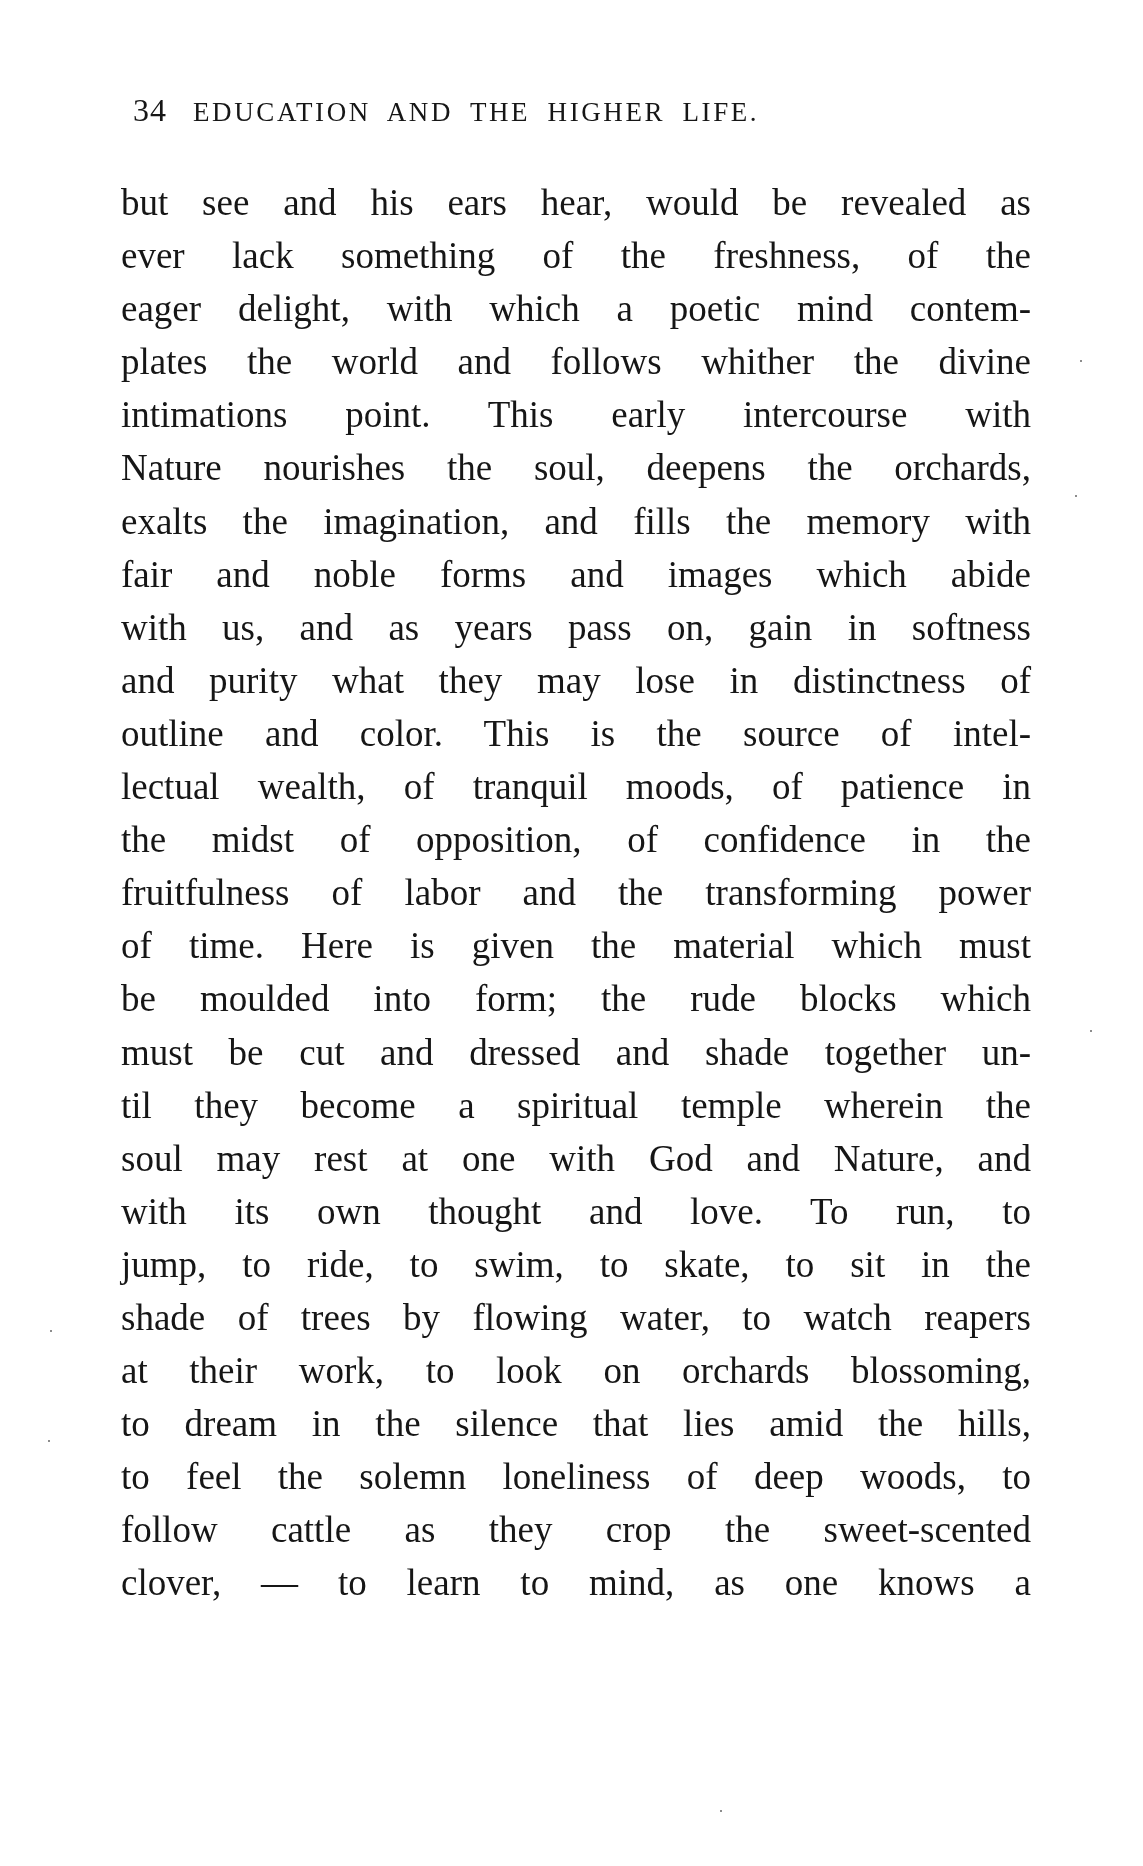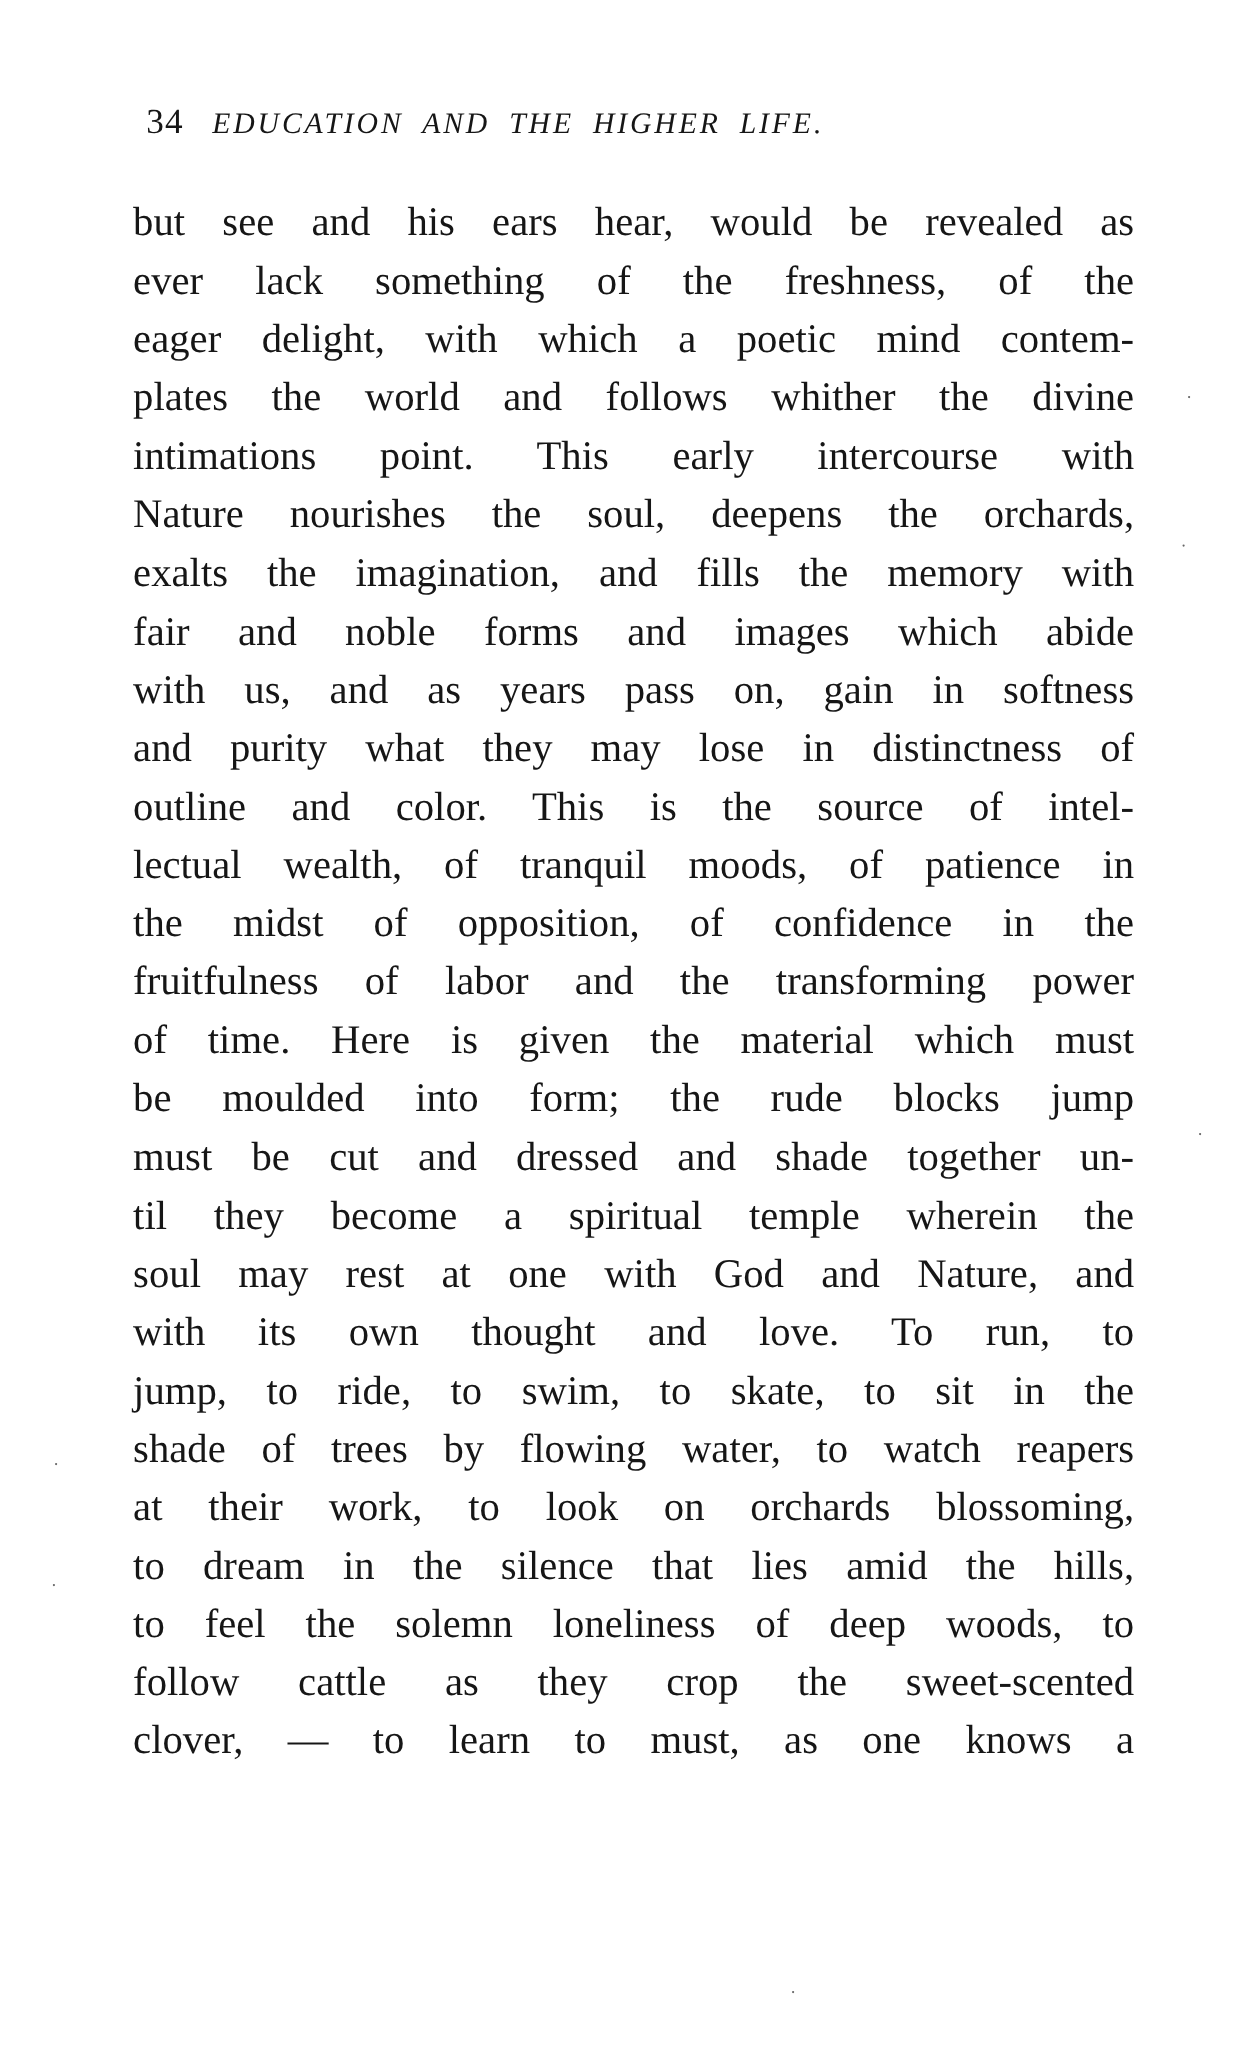--- a/index.html
+++ b/index.html
@@ -31,21 +31,20 @@
       height: 40px;
       display: flex;
       align-items: baseline;
     }
     .page-number {
       font-size: 32px;
       letter-spacing: 1px;
       margin-right: 26px;
     }
     .running-title {
-      font-style: italic;
       font-size: 27px;
       letter-spacing: 2.6px;
       word-spacing: 8px;
     }
     .body-text {
       position: absolute;
       left: 121px;
       top: 176px;
       width: 910px;
     }
@@ -88,32 +87,32 @@
     <span class="line">Nature nourishes the soul, deepens the orchards,</span>
     <span class="line">exalts the imagination, and fills the memory with</span>
     <span class="line">fair and noble forms and images which abide</span>
     <span class="line">with us, and as years pass on, gain in softness</span>
     <span class="line">and purity what they may lose in distinctness of</span>
     <span class="line">outline and color. This is the source of intel-</span>
     <span class="line">lectual wealth, of tranquil moods, of patience in</span>
     <span class="line">the midst of opposition, of confidence in the</span>
     <span class="line">fruitfulness of labor and the transforming power</span>
     <span class="line">of time. Here is given the material which must</span>
-    <span class="line">be moulded into form; the rude blocks jump</span>
+    <span class="line">be moulded into form; the rude blocks which</span>
     <span class="line">must be cut and dressed and shade together un-</span>
     <span class="line">til they become a spiritual temple wherein the</span>
     <span class="line">soul may rest at one with God and Nature, and</span>
     <span class="line">with its own thought and love. To run, to</span>
     <span class="line">jump, to ride, to swim, to skate, to sit in the</span>
     <span class="line">shade of trees by flowing water, to watch reapers</span>
     <span class="line">at their work, to look on orchards blossoming,</span>
     <span class="line">to dream in the silence that lies amid the hills,</span>
     <span class="line">to feel the solemn loneliness of deep woods, to</span>
     <span class="line">follow cattle as they crop the sweet-scented</span>
-    <span class="line last">clover, — to learn to must, as one knows a</span>
+    <span class="line last">clover, — to learn to mind, as one knows a</span>
   </div>
 
   <span class="speck" style="left:1080px;top:360px;"></span>
   <span class="speck" style="left:1075px;top:495px;"></span>
   <span class="speck" style="left:1090px;top:1030px;"></span>
   <span class="speck" style="left:50px;top:1330px;"></span>
   <span class="speck" style="left:48px;top:1440px;"></span>
   <span class="speck" style="left:720px;top:1810px;"></span>
 </div>
 

